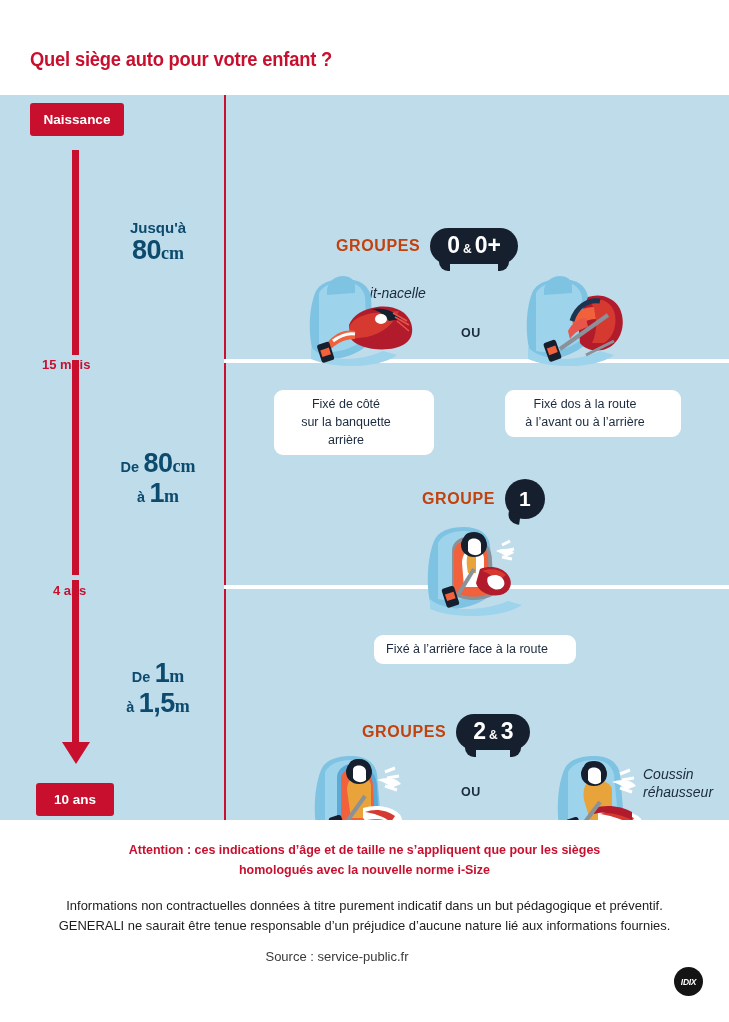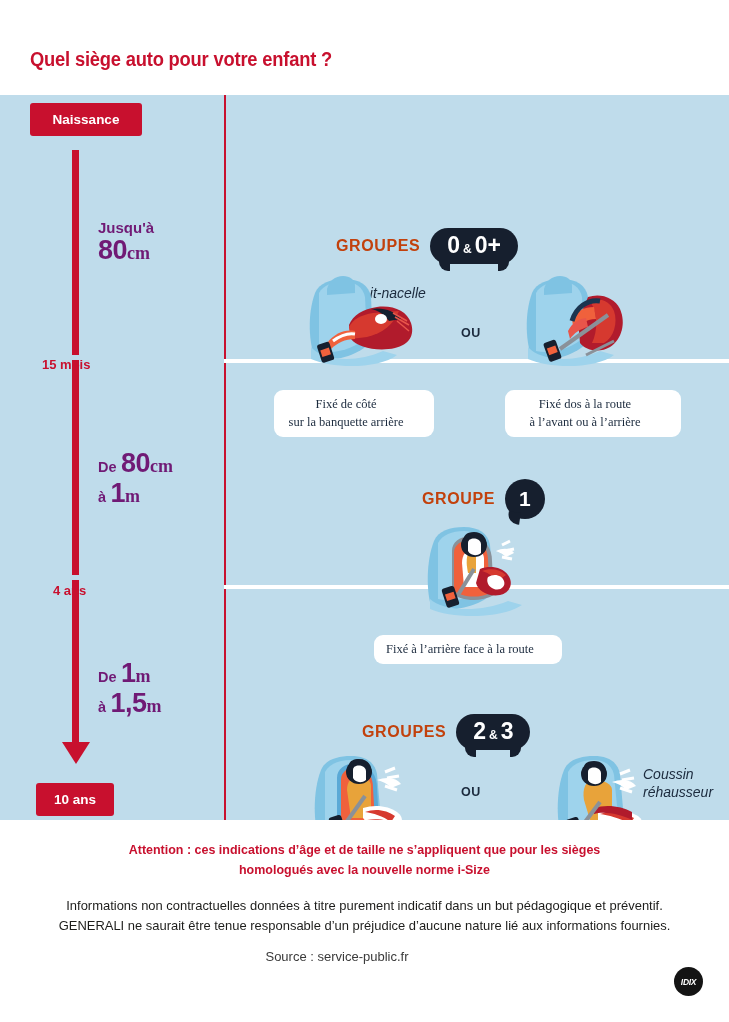--- a/index.html
+++ b/index.html
@@ -52,21 +52,21 @@
   .hrule.r2 { top: 490px; }
 
   
   .tl-chip {
     position: absolute;
     background: #c8102e; color: #fff;
     font-size: 13.5px; font-weight: bold;
     border-radius: 3px;
     display: flex; align-items: center; justify-content: center;
   }
-  .tl-chip.birth { left: 30px; top: 103px; width: 112px; height: 33px; }
+  .tl-chip.birth { left: 30px; top: 103px; width: 94px; height: 33px; }
   .tl-chip.ten  { left: 36px; top: 783px; width: 78px; height: 33px; }
 
   .tl-line {
     position: absolute; left: 72px; width: 7px; background: #c8102e;
   }
   .tl-line.a { top: 150px; height: 205px; }
   .tl-line.b { top: 360px; height: 215px; }
   .tl-line.c { top: 580px; height: 165px; }
   .tl-arrow {
     position: absolute; left: 61.5px; top: 742px;
@@ -77,22 +77,22 @@
   }
   .tl-mark {
     position: absolute; color: #c8102e;
     font-size: 13px; font-weight: bold;
   }
   .tl-mark.m15 { left: 42px; top: 357px; }
   .tl-mark.m4  { left: 53px; top: 583px; }
 
   
   .size-block {
-    position: absolute; color: #701a75;
-    line-height: 1;
+    position: absolute; color: #0c4a6e;
+    text-align: center; line-height: 1;
   }
   .size-block .ln { white-space: nowrap; }
   .sz-small { font-size: 14.5px; font-weight: bold; vertical-align: baseline; }
   .sz-big   { font-size: 27px; font-weight: bold; letter-spacing: -0.5px; margin-top: 20px; }
   .sz-unit  { font-size: 18px; font-weight: bold; font-family: Liberation Serif, serif; }
 
   .size-1 { left: 98px; top: 220px; width: 120px; }
   .size-1 .ln.top { font-size: 15px; font-weight: bold; margin-bottom: 2px; }
   .size-2 { left: 98px; top: 450px; width: 120px; }
   .size-2 .ln + .ln { margin-top: 3px; }
@@ -142,21 +142,20 @@
 
   
   .pill {
     position: absolute;
     background: #ffffff; color: #1b2a3d;
     border-radius: 9px;
     font-size: 12.5px; line-height: 1.45;
     text-align: center;
     padding: 5px 28px 6px 12px;
     white-space: pre-line;
-    font-family: Liberation Serif, serif;
   }
   .pill-1 { left: 274px; top: 295px; width: 160px; }
   .pill-2 { left: 505px; top: 295px; width: 176px; }
   .pill-3 { left: 374px; top: 540px; }
   .pill-4 { left: 374px; top: 768px; }
 
   
   .ou {
     position: absolute;
     font-size: 12.5px; font-weight: bold; color: #1b2a3d;

